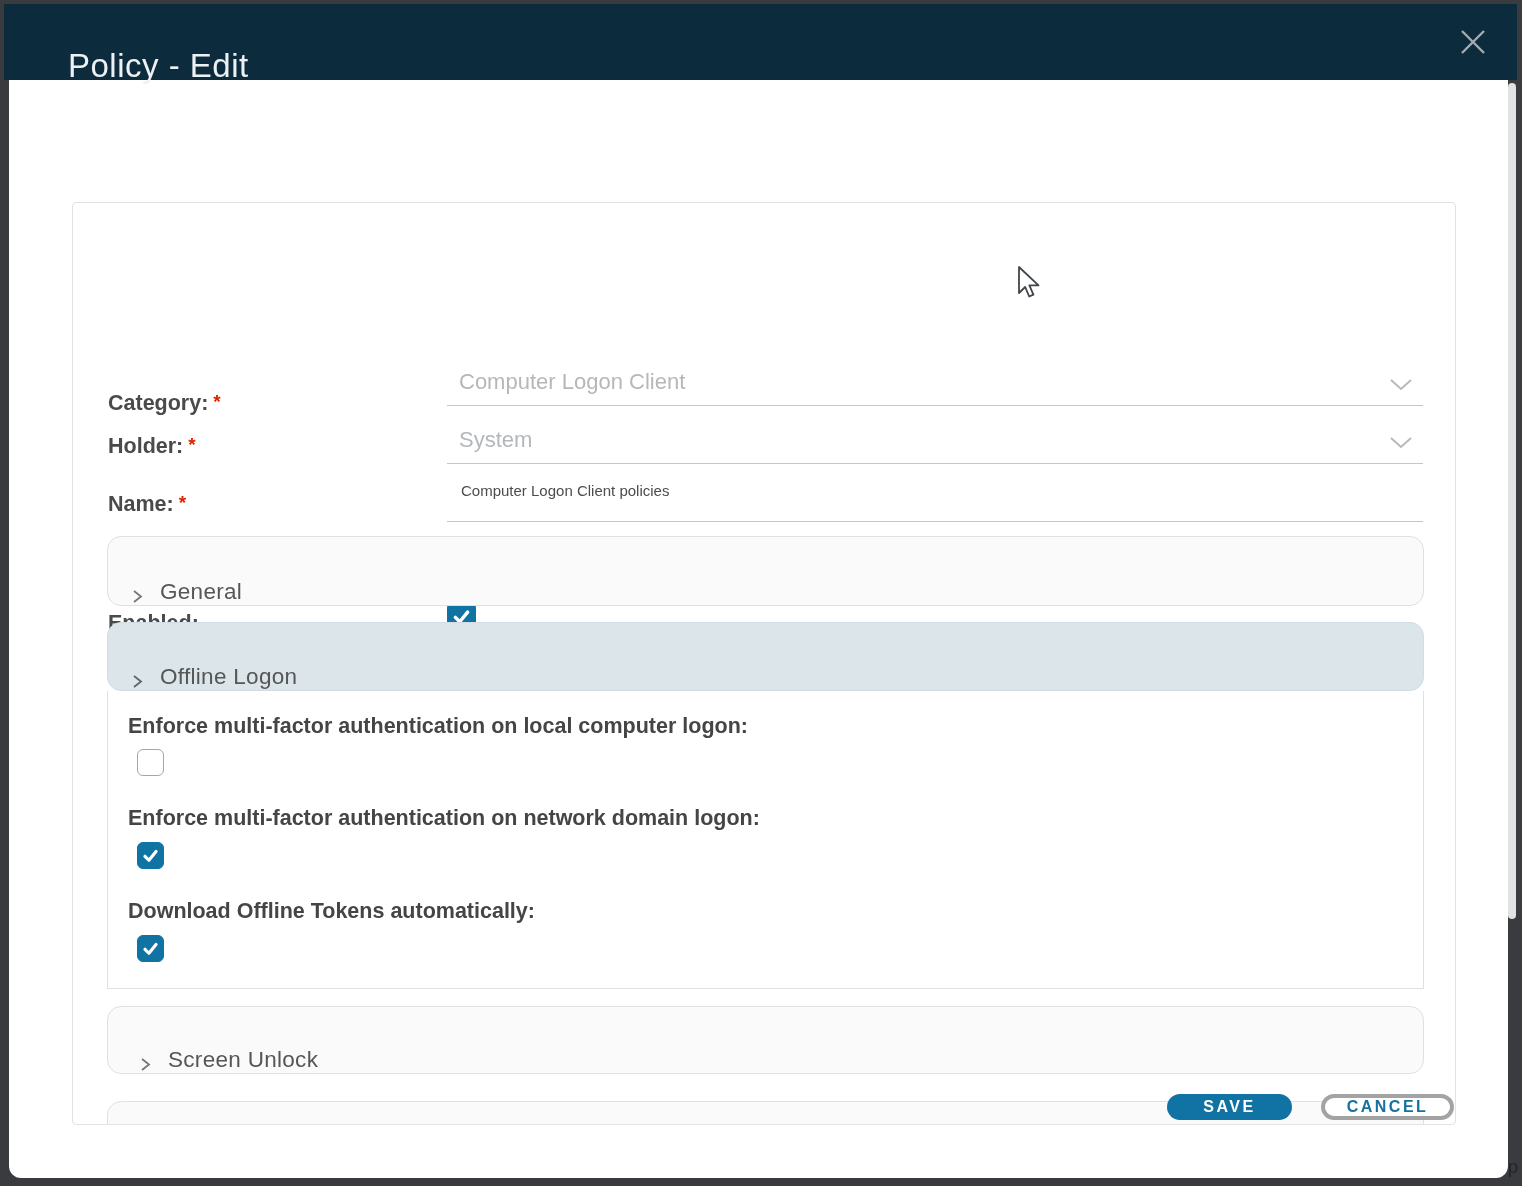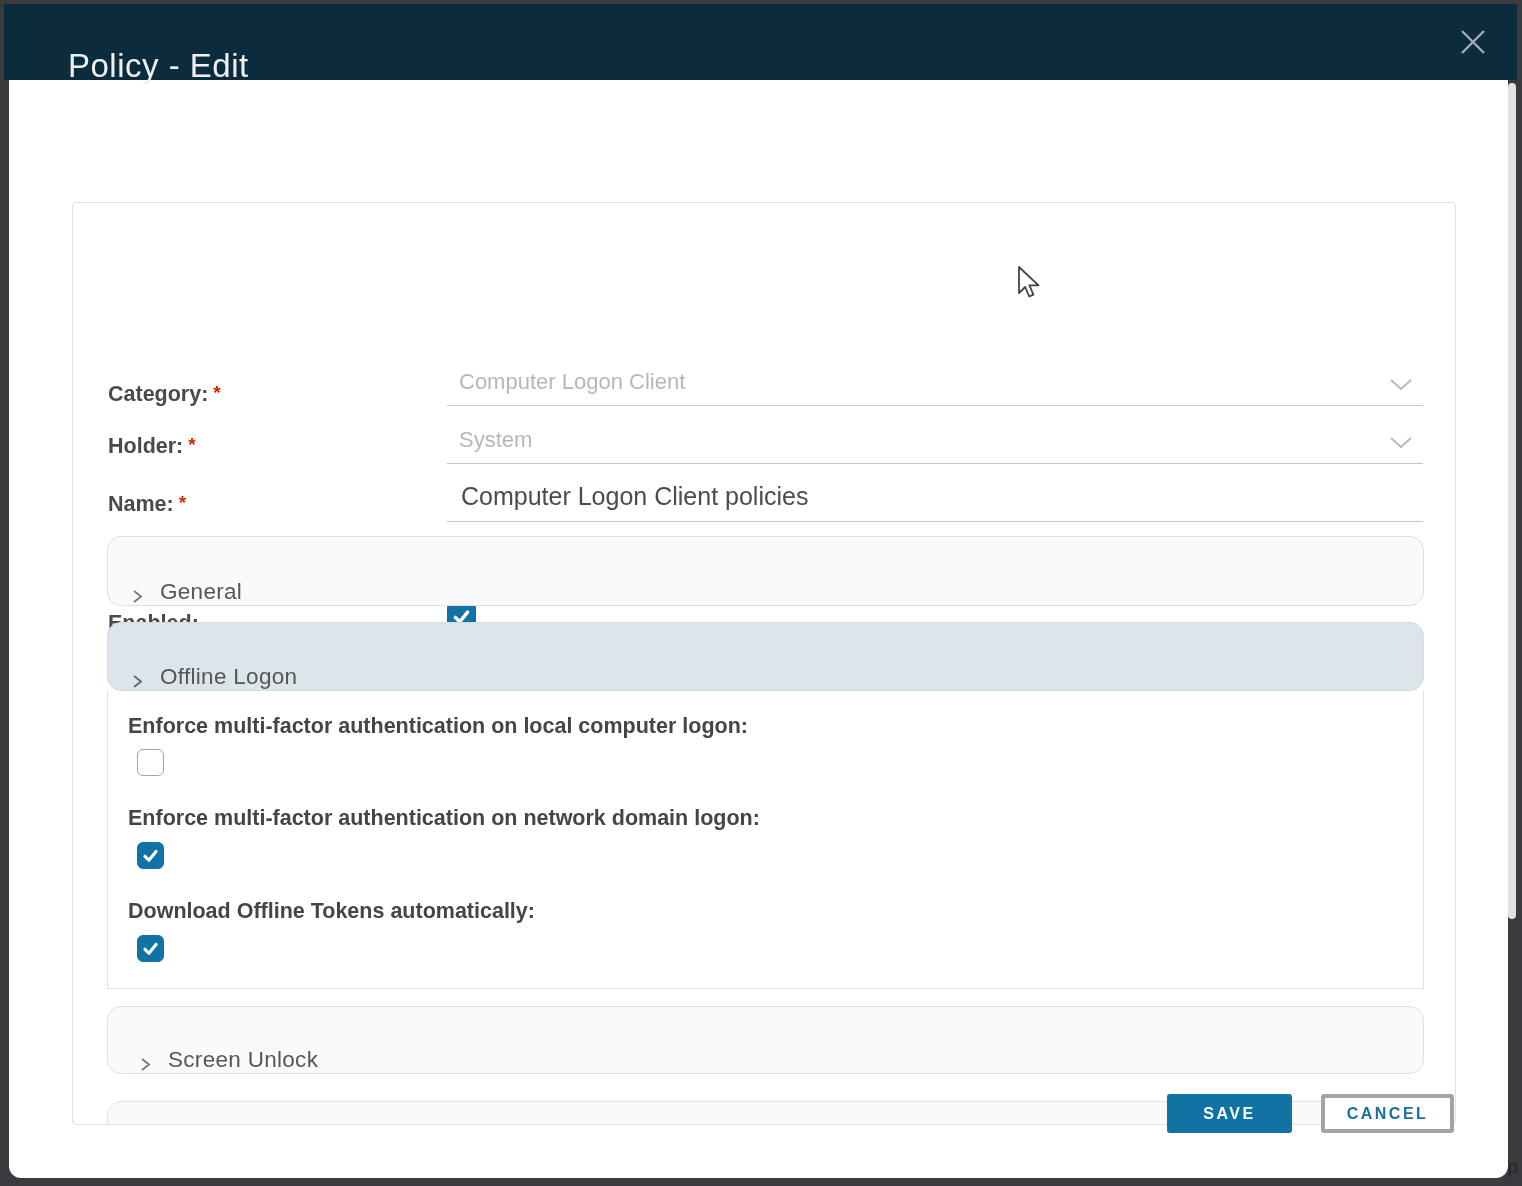--- a/index.html
+++ b/index.html
@@ -49,21 +49,21 @@
   .control{
     left:374px;width:976px;height:43px;border-bottom:1px solid #c6c6c6;box-sizing:border-box;
   }
   .control .val{
     position:absolute;left:12px;top:6px;font-size:22px;color:#4c4c4c;white-space:nowrap;
   }
   .control.muted .val{color:#b4b8bb;}
   .control .dd{position:absolute;right:10px;top:14px;}
   .control input{
     position:absolute;left:12px;top:2px;width:950px;border:none;outline:none;
-    font-family:"Liberation Sans", sans-serif;font-size:25px;color:#4c4c4c;background:transparent;
+    font-family:"Liberation Sans", sans-serif;font-size:15px;color:#4c4c4c;background:transparent;
   }
 
   
   .cb{
     width:27px;height:27px;border:1px solid #a6a6a6;border-radius:6px;background:#fff;
     box-sizing:border-box;cursor:pointer;display:flex;align-items:center;justify-content:center;
   }
   .cb svg{display:none;}
   .cb.is-checked{background:#1173a3;border-color:#1173a3;}
   .cb.is-checked svg{display:block;}
@@ -80,21 +80,21 @@
   .sec-content{
     left:34px;width:1317px;background:#fff;border:1px solid #e0e0e0;border-top:none;
     box-sizing:border-box;
   }
   .item-label{
     left:20px;font-size:21.5px;font-weight:600;color:#454545;white-space:nowrap;
   }
 
   
   .btn{
-    height:39px;border-radius:3px;display:flex;align-items:center;justify-content:center;
+    height:26px;border-radius:15px;display:flex;align-items:center;justify-content:center;
     font-size:16px;font-weight:bold;letter-spacing:2.5px;cursor:pointer;box-sizing:border-box;z-index:3;
   }
   .btn-save{left:1167px;top:1094px;width:125px;background:#1173a3;color:#fff;}
   .btn-cancel{left:1321px;top:1094px;width:133px;background:#fff;border:4px solid #a3a3a3;color:#15719f;}
 
   .cursor{left:1017px;top:266px;z-index:9;pointer-events:none;}
 </style>
 </head>
 <body>
 
@@ -108,21 +108,21 @@
           <path d="M4 4 L26 26 M26 4 L4 26" stroke="#a6abb0" stroke-width="2.4" fill="none"></path>
         </svg>
     </span>
   </div>
 </div>
 
 <div class="abs modal-body">
 
   <div class="abs card">
 
-    <div class="abs fld-label" style="top:179px;text-align:right;">
+    <div class="abs fld-label" style="top:188px;text-align:right;">
       <span>Category:</span><span class="req">*</span>
     </div>
     <div class="abs control muted" style="top:160px;">
       <span class="val">Computer Logon Client</span>
       <span class="dd">
         <svg width="24" height="13" viewBox="0 0 24 13">
             <polyline points="2,2 12,11 22,2" fill="none" stroke="#b9b9b9" stroke-width="2"></polyline>
           </svg>
       </span>
     </div>

